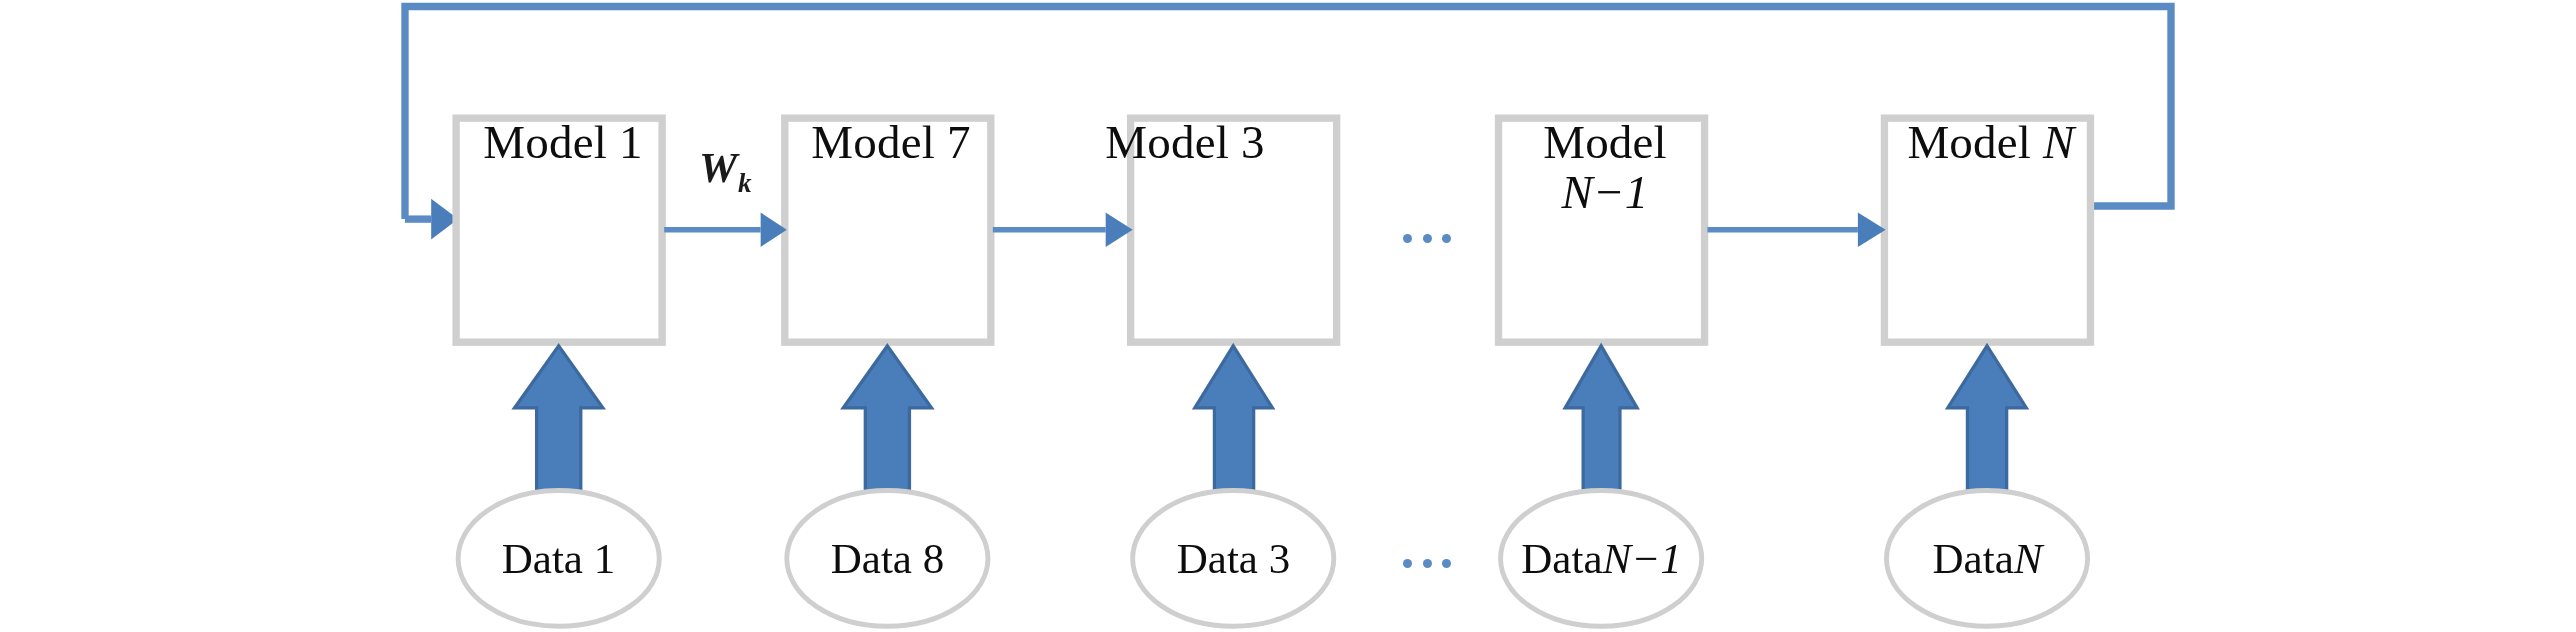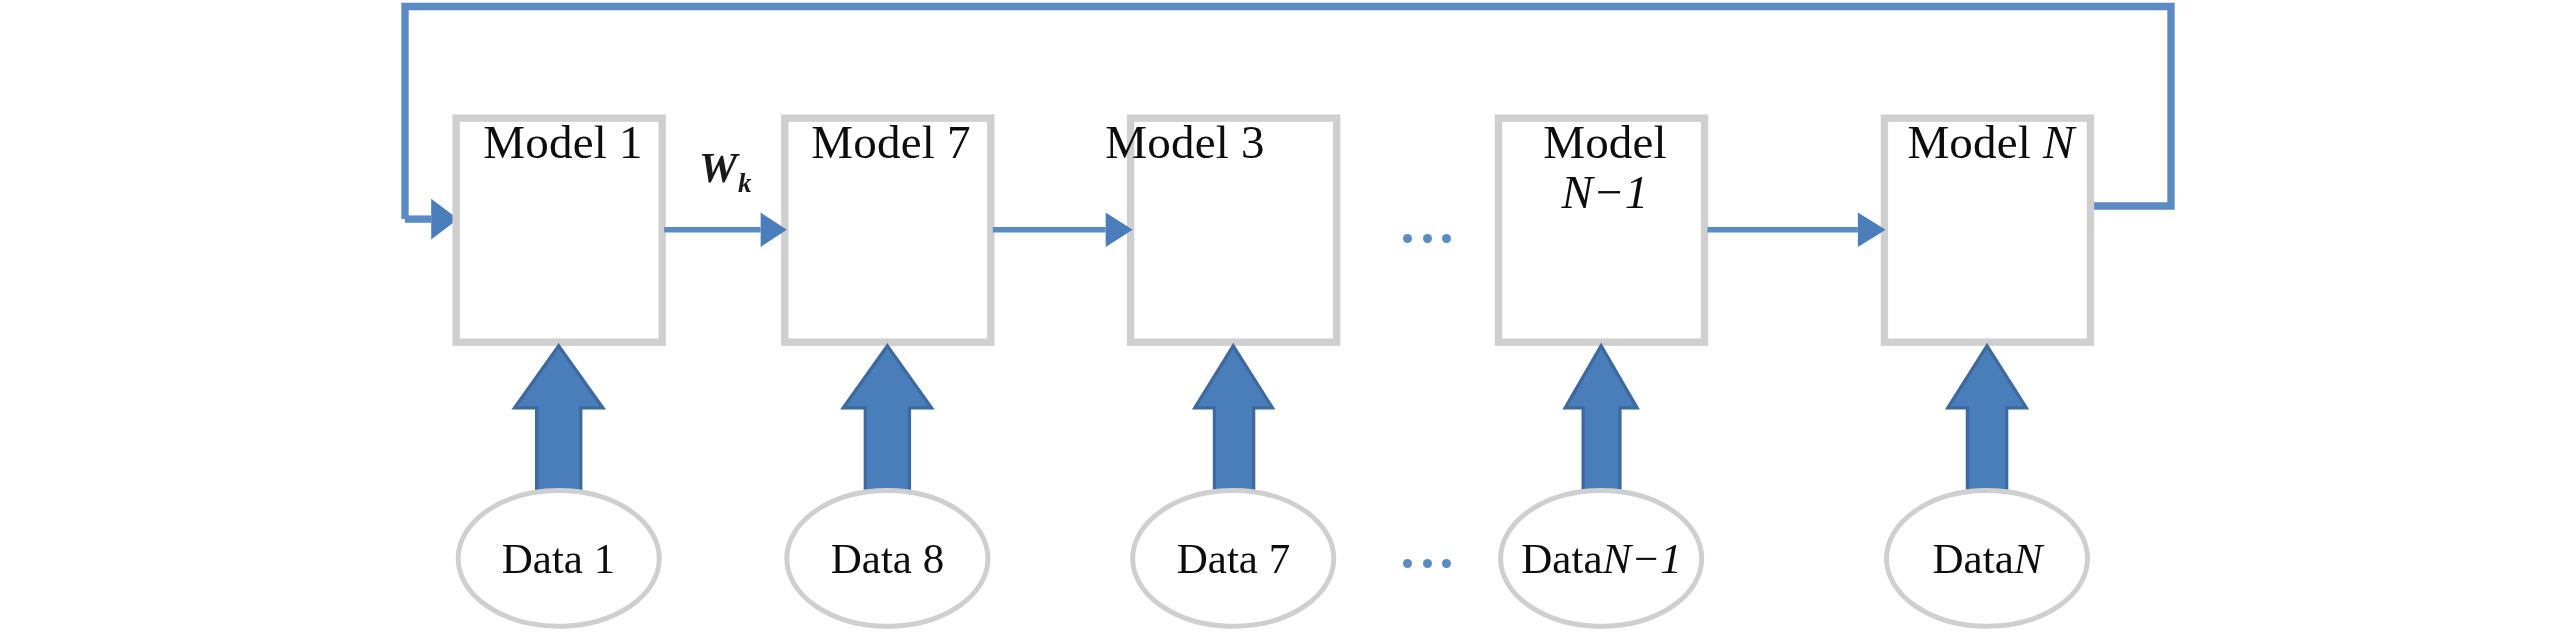--- a/index.html
+++ b/index.html
@@ -201,21 +201,21 @@
     <span>Data 1</span>
       <span class="ital"></span>
   </div>
 
   <div class="data-label" style="left:787px; top:530px; width:201px; height:57px;">
     <span>Data 8</span>
       <span class="ital"></span>
   </div>
 
   <div class="data-label" style="left:1133px; top:530px; width:201px; height:57px;">
-    <span>Data 7</span>
+    <span>Data 3</span>
       <span class="ital"></span>
   </div>
 
   <div class="data-label" style="left:1501px; top:530px; width:201px; height:57px;">
     <span>Data </span>
       <span class="ital">N−1</span>
   </div>
 
   <div class="data-label" style="left:1887px; top:530px; width:201px; height:57px;">
     <span>Data </span>

